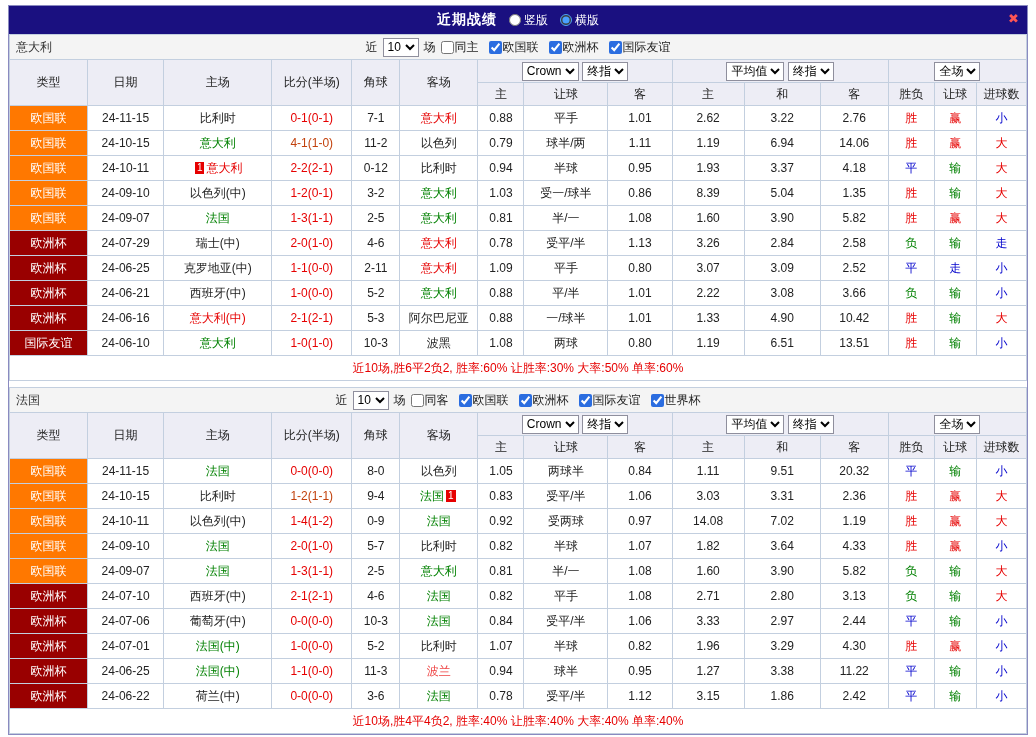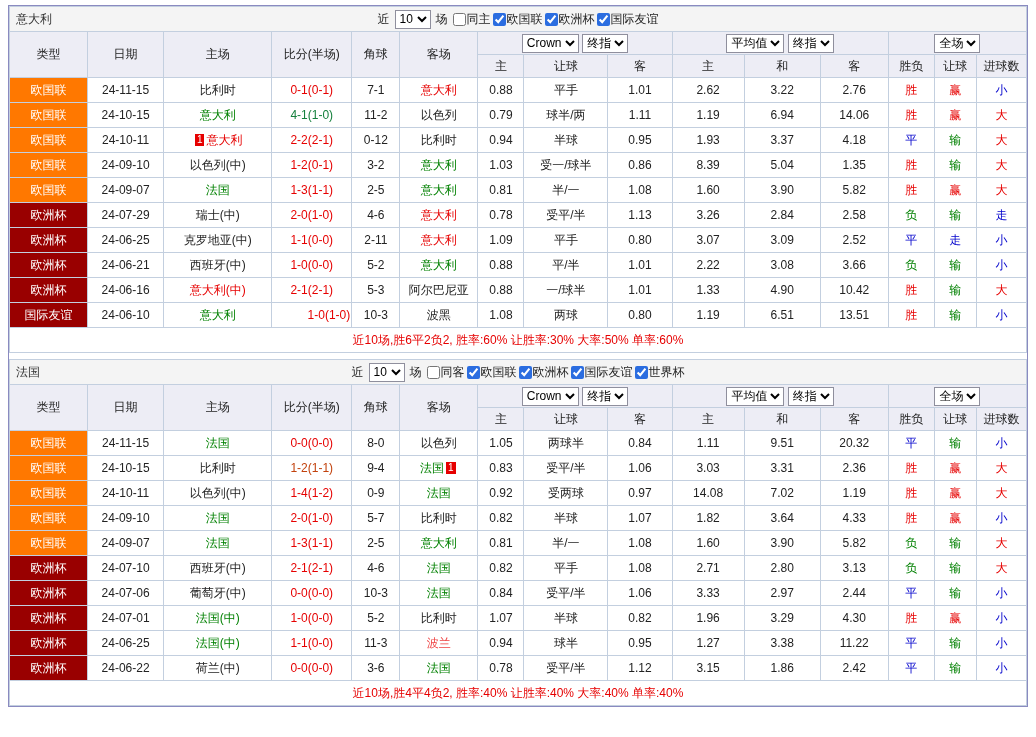--- a/index.html
+++ b/index.html
@@ -13,40 +13,52 @@
   .radio{display:inline-flex;align-items:center;gap:3px;cursor:pointer}
   .radio input{accent-color:#4aa0ff;width:12px;height:12px}
   .close{position:absolute;right:8px;top:5px;color:#ff5555;font-weight:bold;font-size:13px;cursor:pointer}
   
   .section{margin-top:6px;background:#fff}
   .band{display:flex;align-items:center;height:25px;padding:0 6px;background:#f4f4f4;
     border:1px solid #c3cfdf;border-bottom:none}
   .band-team{width:150px;color:#333;text-align:left}
   .band-controls{flex:1;display:flex;align-items:center;justify-content:center;gap:5px}
   .band-spacer{width:150px}
-  .filters{display:inline-flex;align-items:center;gap:2px}
+  .filters{display:inline-flex;align-items:center;gap:10px}
   .filters label{display:inline-flex;align-items:center;gap:1px;cursor:pointer}
   .filters input,.band input{accent-color:#2b6de0;width:13px;height:13px}
   
   table{border-collapse:collapse;width:100%;table-layout:fixed}
   th,td{border:1px solid #c3cfdf;text-align:center;height:25px;overflow:hidden;
     white-space:nowrap;font-weight:normal;padding:0 1px}
   thead th{background:#ededf5;height:23px;color:#222}
   tbody td{background:#fff}
   .sel{font-size:12px;height:19px;border:1px solid #8f8f9d;background:#fff;max-width:74px}
   .sel-s{max-width:44px}
   td.summary{color:#e60000;height:25px;background:#fff}
   .badge{display:inline-block;background:#e60000;color:#fff;font-size:10px;line-height:12px;
     padding:0 2px;margin:0 2px;vertical-align:1px}
 </style>
 </head>
 <body>
 
 <div class="widget">
 
+  <div class="topbar">
+    <span class="title">近期战绩</span>
+    <label class="radio">
+      <input type="radio" name="layout" style="">
+      <span>竖版</span>
+    </label>
+    <label class="radio">
+      <input type="radio" name="layout" checked="" style="">
+      <span>横版</span>
+    </label>
+    <span class="close">✖</span>
+  </div>
 
   <div class="section" style="margin-top:0">
     <div class="band">
       <span class="band-team">意大利</span>
       <div class="band-controls">
         <span>近</span>
         <select class="sel sel-s">
           <option>10</option>
         </select>
         <span>场</span>
@@ -136,21 +148,21 @@
             <td>3.22</td>
             <td>2.76</td>
             <td style="color: rgb(230, 0, 0);">胜</td>
             <td style="color: rgb(230, 0, 0);">赢</td>
             <td style="color: rgb(0, 0, 204);">小</td>
           </tr>
           <tr>
             <td style="color: rgb(255, 255, 255); background: rgb(255, 120, 0);">欧国联</td>
             <td>24-10-15</td>
             <td><span style="color: rgb(0, 128, 0);">意大利</span></td>
-            <td style="color: #15803d;">4-1(1-0)</td>
+            <td style="color: #c2410c;">4-1(1-0)</td>
             <td>11-2</td>
             <td><span style="color: rgb(34, 34, 34);">以色列</span></td>
             <td>0.79</td>
             <td>球半/两</td>
             <td>1.11</td>
             <td>1.19</td>
             <td>6.94</td>
             <td>14.06</td>
             <td style="color: rgb(230, 0, 0);">胜</td>
             <td style="color: rgb(230, 0, 0);">赢</td>
@@ -272,21 +284,21 @@
             <td>4.90</td>
             <td>10.42</td>
             <td style="color: rgb(230, 0, 0);">胜</td>
             <td style="color: rgb(0, 128, 0);">输</td>
             <td style="color: rgb(230, 0, 0);">大</td>
           </tr>
           <tr>
             <td style="color: rgb(255, 255, 255); background: rgb(153, 0, 0);">国际友谊</td>
             <td>24-06-10</td>
             <td><span style="color: rgb(0, 128, 0);">意大利</span></td>
-            <td style="color: rgb(230, 0, 0); text-align: right;">1-0(1-0)</td>
+            <td style="color: rgb(230, 0, 0);">1-0(1-0)</td>
             <td>10-3</td>
             <td><span style="color: rgb(34, 34, 34);">波黑</span></td>
             <td>1.08</td>
             <td>两球</td>
             <td>0.80</td>
             <td>1.19</td>
             <td>6.51</td>
             <td>13.51</td>
             <td style="color: rgb(230, 0, 0);">胜</td>
             <td style="color: rgb(0, 128, 0);">输</td>

